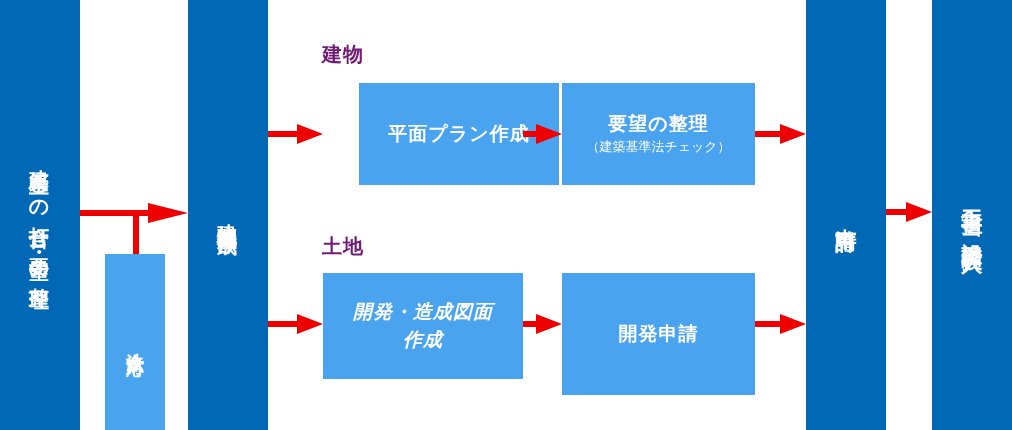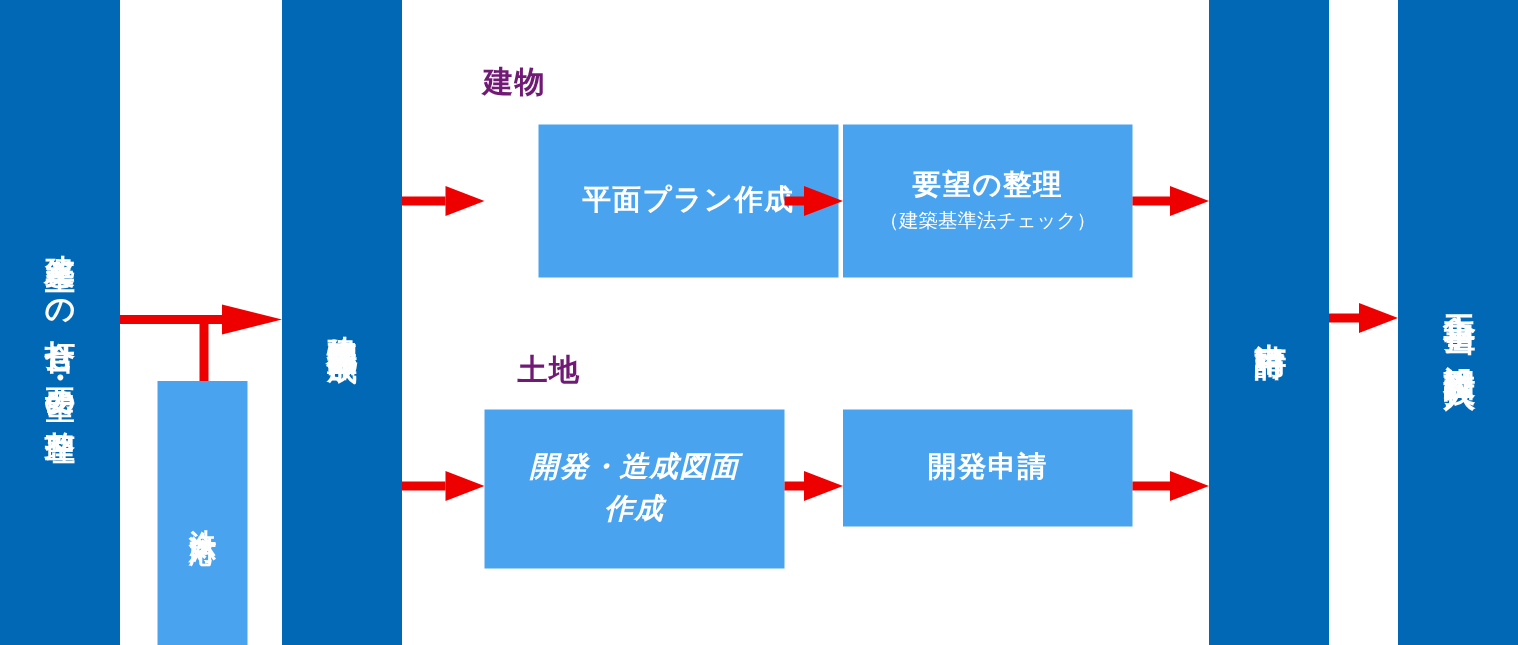--- a/index.html
+++ b/index.html
@@ -131,28 +131,28 @@
 
   <div class="step-box" style="left:323px;top:83px;width:200px;height:102px;margin-left:36px;">
     <span class="box-line">平面プラン作成</span>
   </div>
 
   <div class="step-box" style="left:562px;top:83px;width:193px;height:102px;">
     <span class="box-line">要望の整理</span>
     <span class="box-sub">（建築基準法チェック）</span>
   </div>
 
-  <div class="lane-label" style="left:322px;top:233px;margin-left:23px;">土地</div>
+  <div class="lane-label" style="left:322px;top:233px;">土地</div>
 
   <div class="step-box" style="left:323px;top:273px;width:200px;height:106px;font-style:italic;">
     <span class="box-line">開発・造成図面</span>
     <span class="box-line">作成</span>
   </div>
 
-  <div class="step-box" style="left:562px;top:273px;width:193px;height:78px;gap:20px;">
+  <div class="step-box" style="left:562px;top:273px;width:193px;height:122px;gap:20px;">
     <span class="box-line">開発申請</span>
   </div>
 
   <div class="vbar" style="left:806px;">
     <span class="vtext sz-permit">申請許可</span>
   </div>
 
   <div class="vbar" style="left:932px;">
     <span class="vtext sz-final">工事担当へ設計図投入</span>
   </div>

